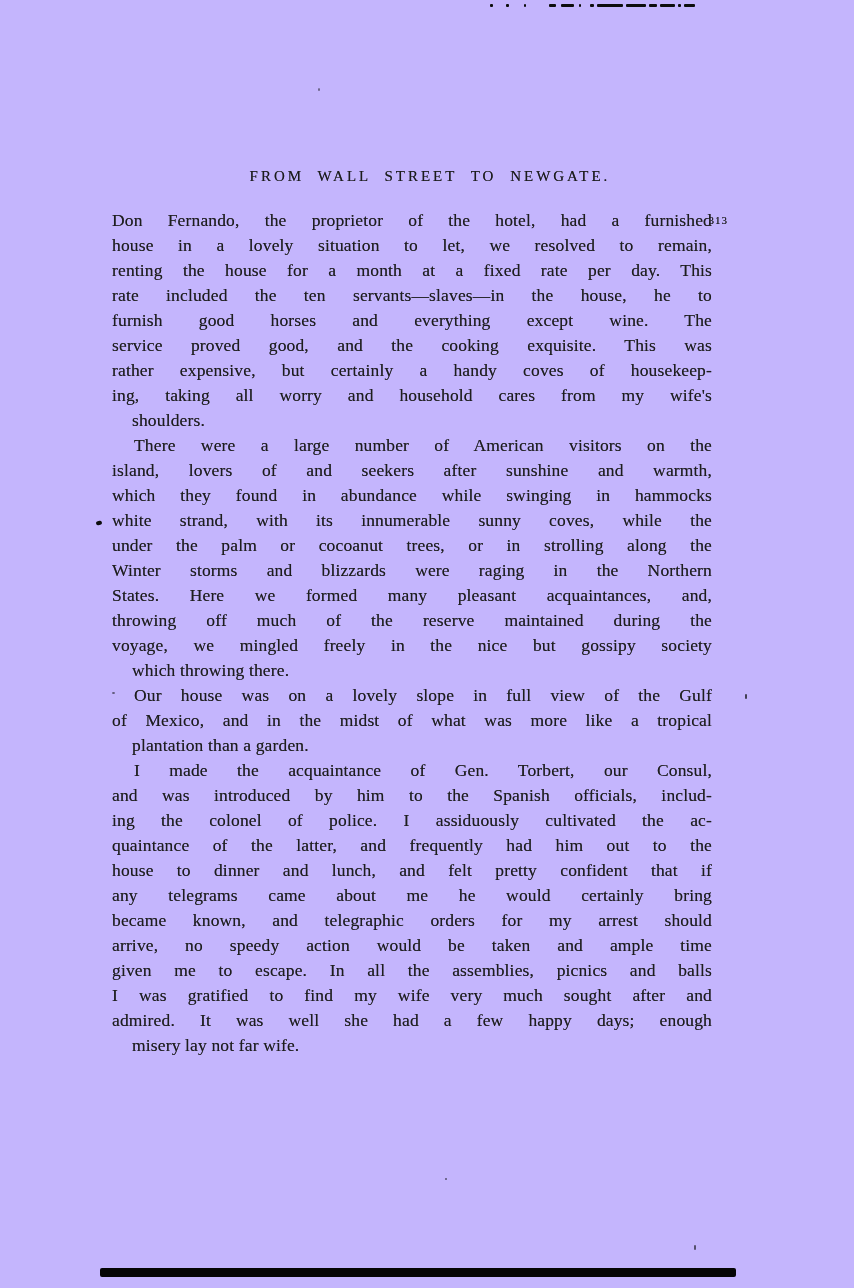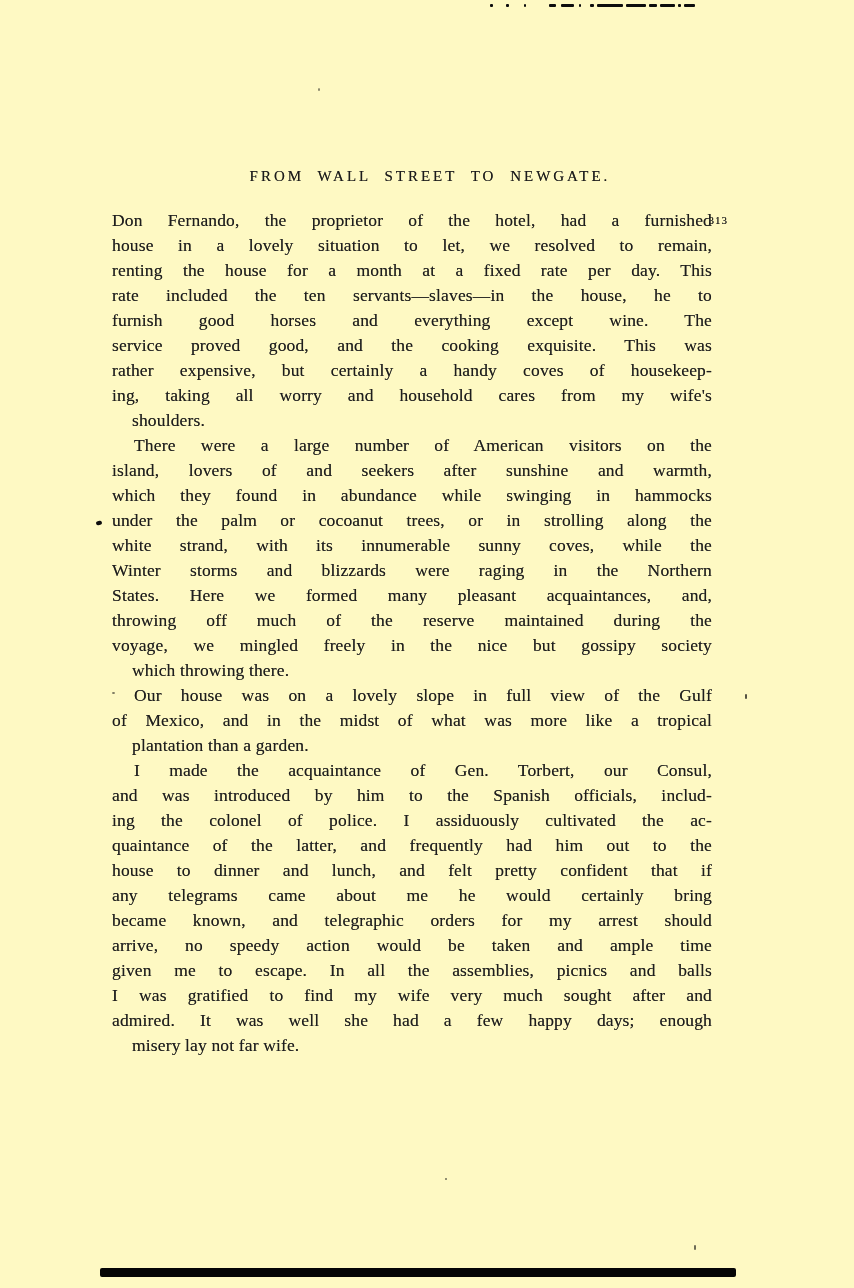--- a/index.html
+++ b/index.html
@@ -4,21 +4,21 @@
 <style>
   html, body {
     margin: 0;
     padding: 0;
     background: #ffffff;
   }
   .page {
     position: relative;
     width: 854px;
     height: 1288px;
-    background: #fef9c3;
+    background: #c4b5fd;
     overflow: hidden;
     font-family: "Liberation Serif", "DejaVu Serif", serif;
     color: #1e1e1e;
   }
   
   .header-row {
     position: absolute;
     top: 168px;
     left: 130px;
     width: 600px;
@@ -113,22 +113,22 @@
         <div class="line">furnish good horses and everything except wine. The</div>
         <div class="line">service proved good, and the cooking exquisite. This was</div>
         <div class="line">rather expensive, but certainly a handy coves of housekeep-</div>
         <div class="line">ing, taking all worry and household cares from my wife's</div>
         <div class="line last">shoulders.</div>
       </div>
       <div class="para">
         <div class="line first">There were a large number of American visitors on the</div>
         <div class="line">island, lovers of and seekers after sunshine and warmth,</div>
         <div class="line">which they found in abundance while swinging in hammocks</div>
+        <div class="line">white strand, with its innumerable sunny coves, while the</div>
         <div class="line">under the palm or cocoanut trees, or in strolling along the</div>
-        <div class="line">white strand, with its innumerable sunny coves, while the</div>
         <div class="line">Winter storms and blizzards were raging in the Northern</div>
         <div class="line">States. Here we formed many pleasant acquaintances, and,</div>
         <div class="line">throwing off much of the reserve maintained during the</div>
         <div class="line">voyage, we mingled freely in the nice but gossipy society</div>
         <div class="line last">which throwing there.</div>
       </div>
       <div class="para">
         <div class="line first">Our house was on a lovely slope in full view of the Gulf</div>
         <div class="line">of Mexico, and in the midst of what was more like a tropical</div>
         <div class="line last">plantation than a garden.</div>

